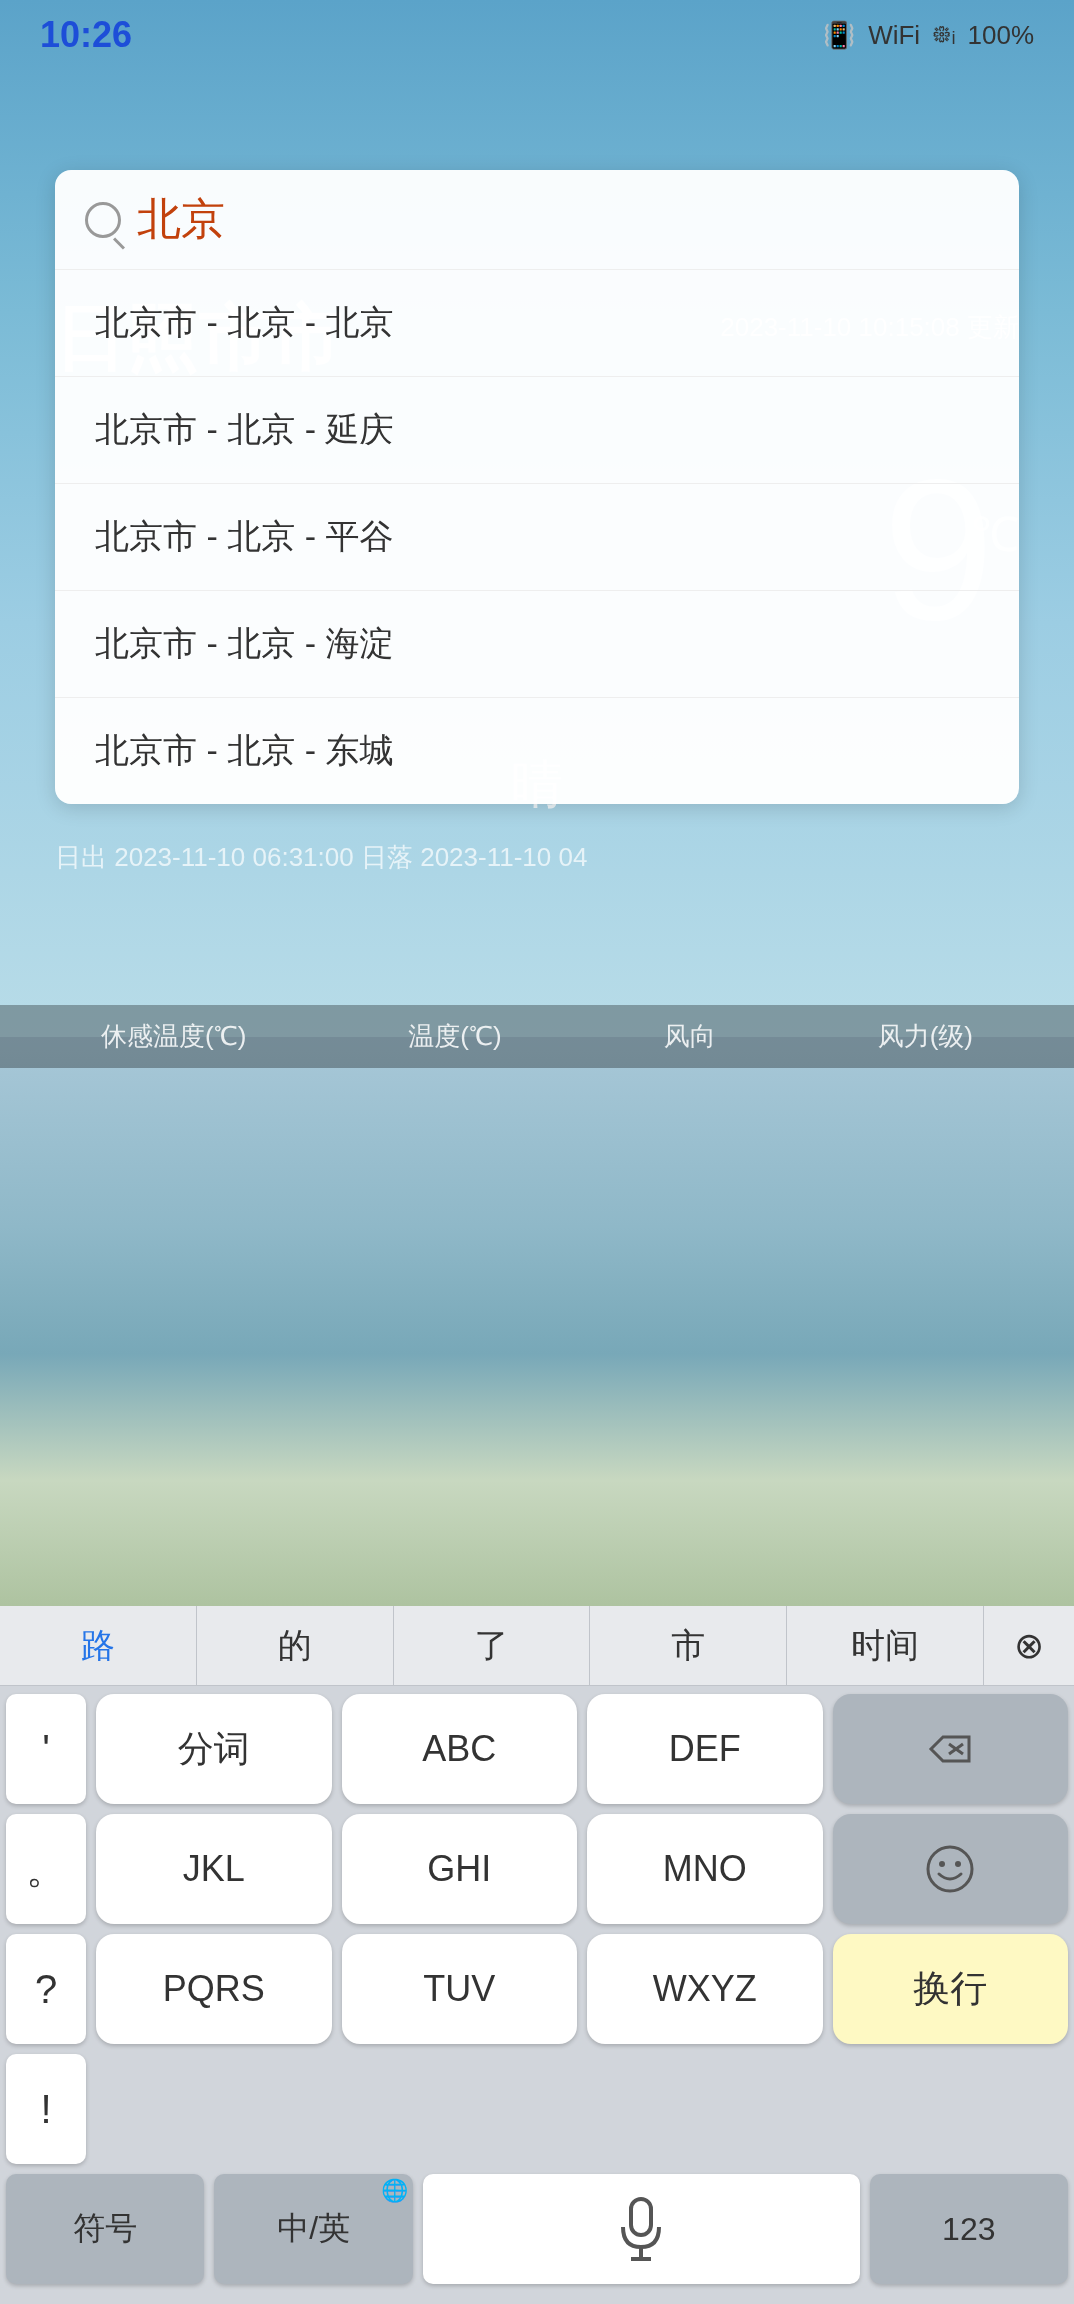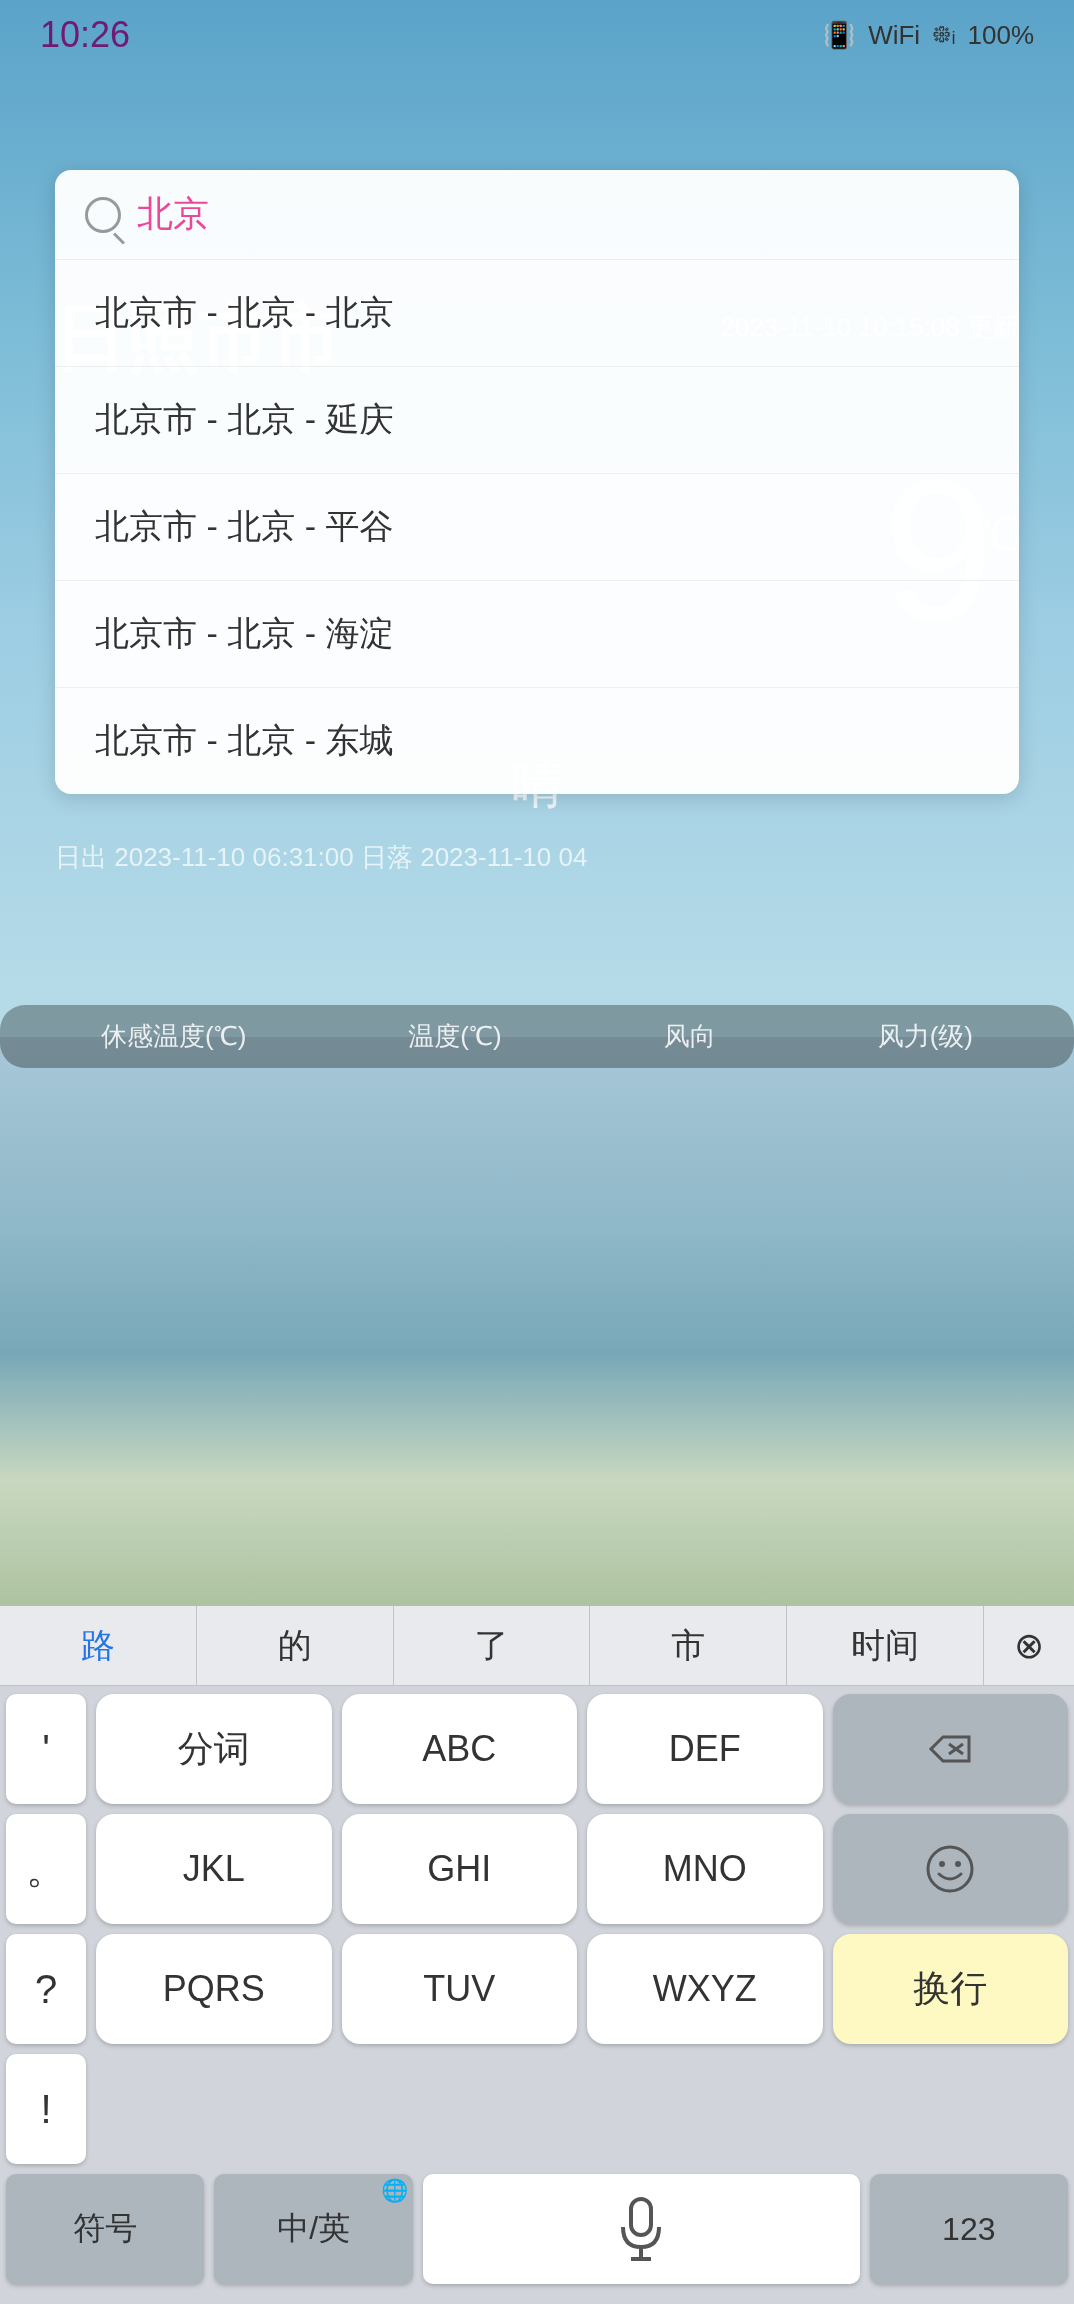--- a/index.html
+++ b/index.html
@@ -43,22 +43,22 @@
       height: 70px;
       display: flex;
       align-items: center;
       justify-content: space-between;
       padding: 0 40px;
       z-index: 100;
     }
 
     .status-time {
       font-size: 36px;
-      color: #701a75;
-      font-weight: 400;
+      color: #1d4ed8;
+      font-weight: 700;
     }
 
     .status-icons {
       display: flex;
       align-items: center;
       gap: 12px;
       font-size: 28px;
       color: #333;
     }
 
@@ -101,22 +101,22 @@
       position: absolute;
       bottom: -10px;
       right: -8px;
       width: 14px;
       height: 3px;
       background: #999;
       transform: rotate(45deg);
     }
 
     .search-input-text {
-      font-size: 36px;
-      color: #ec4899;
+      font-size: 44px;
+      color: #c2410c;
       font-weight: 400;
     }
 
     .search-result-item {
       padding: 30px 40px;
       border-bottom: 1px solid #eee;
       font-size: 34px;
       color: #333;
       font-weight: 400;
     }
@@ -190,21 +190,20 @@
       top: 1005px;
       left: 0;
       width: 100%;
       display: flex;
       justify-content: space-around;
       padding: 14px 20px;
       background: rgba(0,0,0,0.3);
       z-index: 50;
       font-size: 26px;
       color: rgba(255,255,255,0.85);
-      border-radius: 25px;
     }
 
     
     .keyboard-container {
       position: absolute;
       bottom: 0; left: 0;
       width: 100%;
       background: #D1D5DB;
       z-index: 300;
     }

